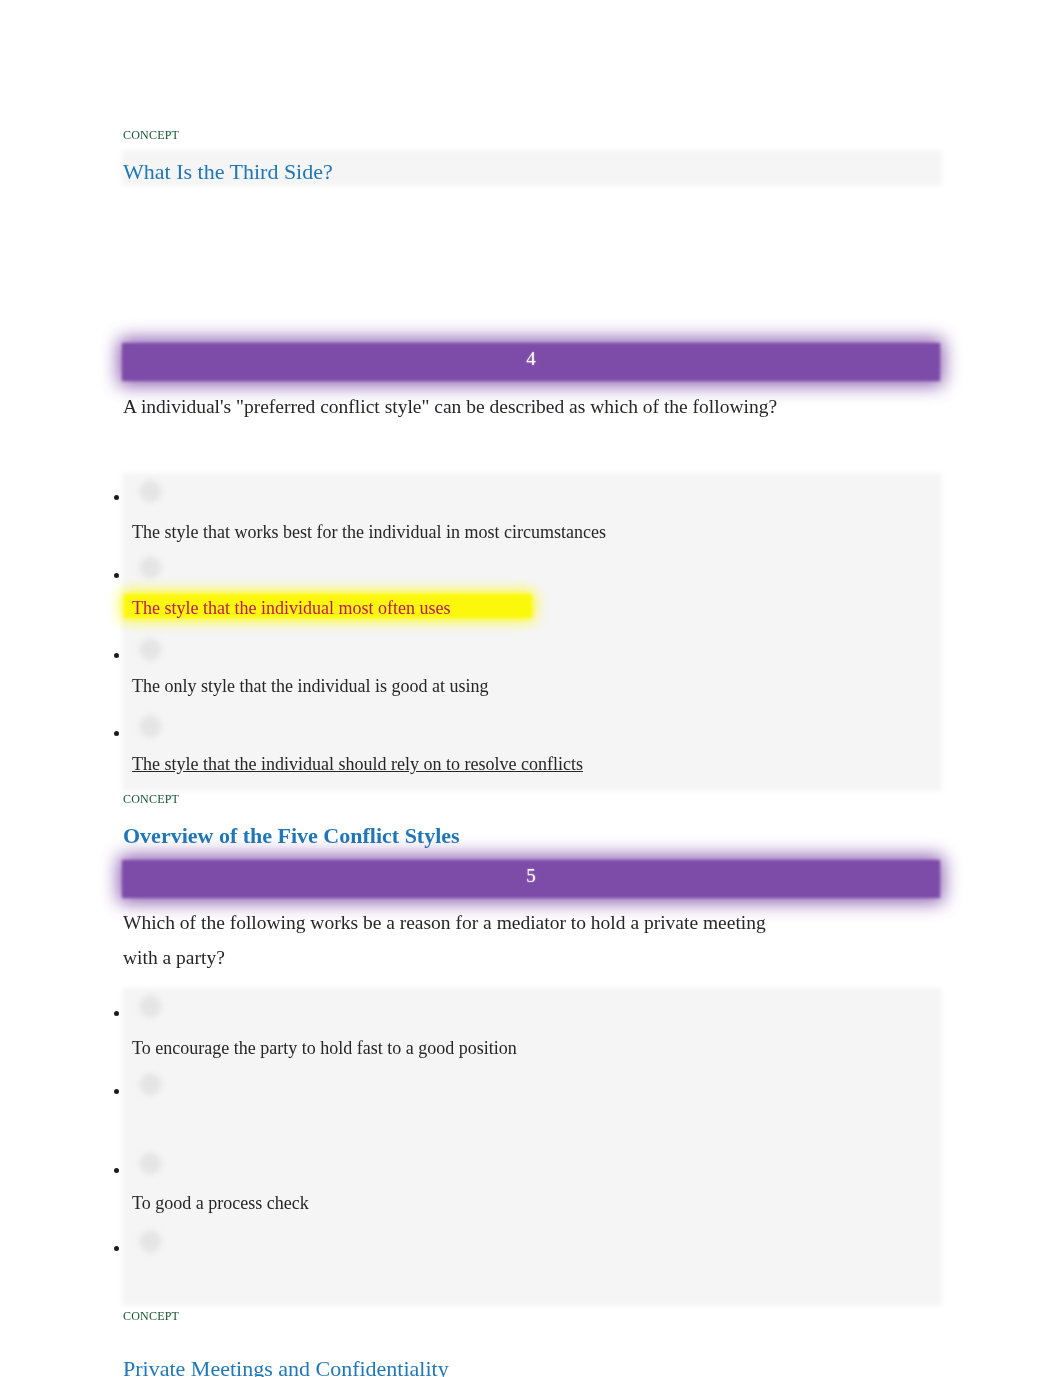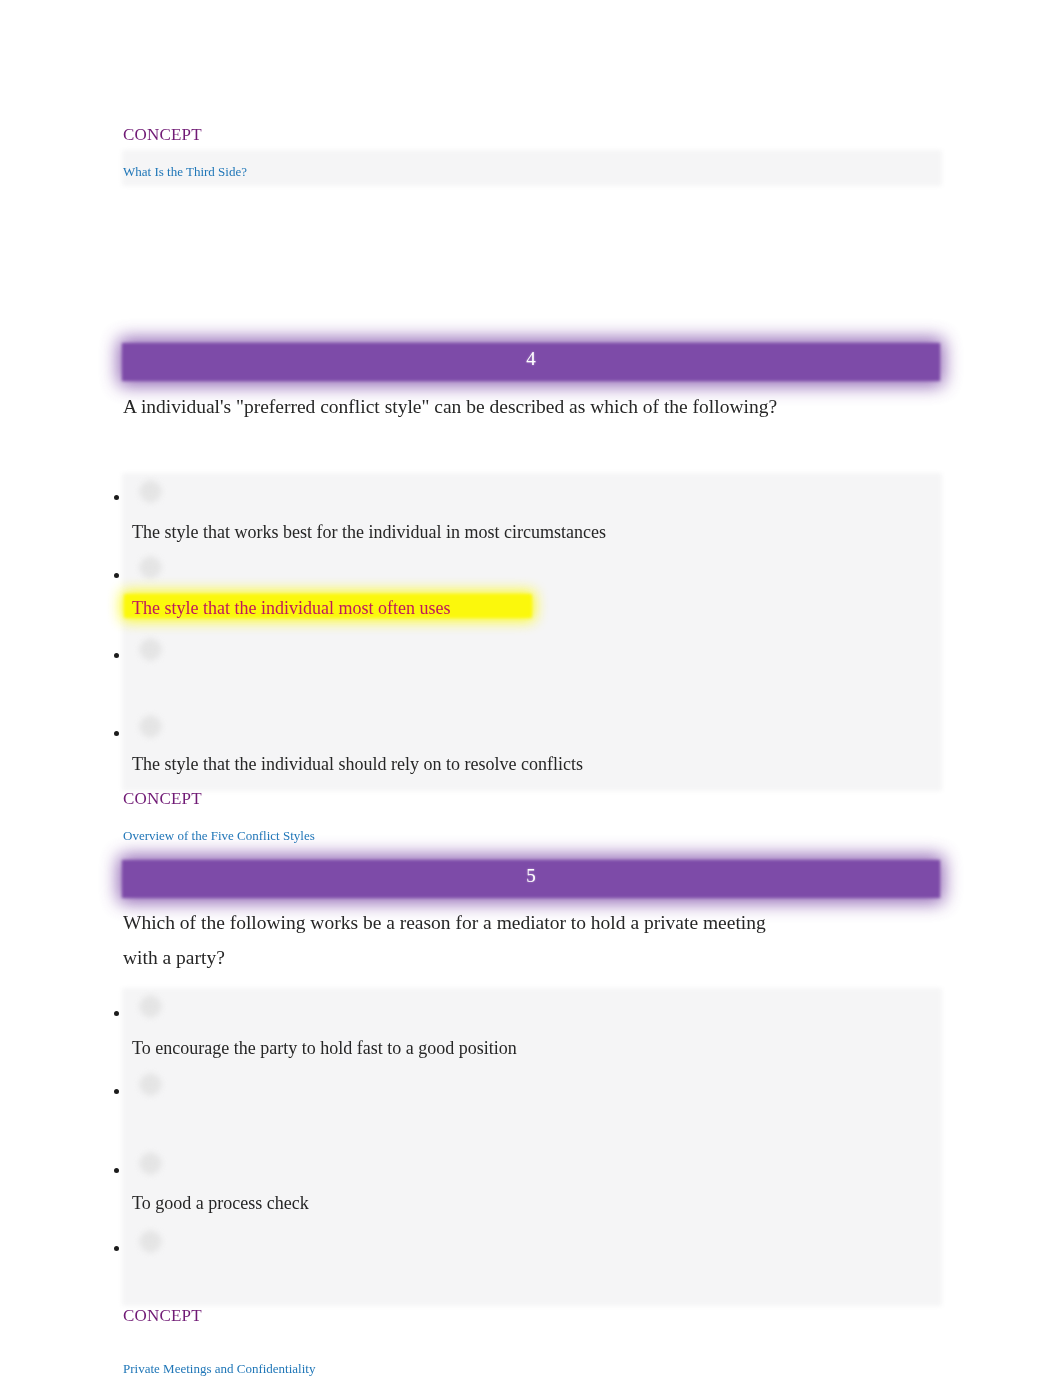--- a/index.html
+++ b/index.html
@@ -22,30 +22,30 @@
     left: 0;
     top: 0;
     width: 1062px;
     height: 1377px;
   }
 
   
   .concept-label {
     position: absolute;
     left: 123px;
-    font-size: 17px;
+    font-size: 12px;
     line-height: 22px;
-    color: #701a75;
+    color: #14532d;
     letter-spacing: 0.2px;
     white-space: nowrap;
   }
   .concept-link {
     position: absolute;
     left: 123px;
-    font-size: 13px;
+    font-size: 22px;
     line-height: 24px;
     color: #2077b8;
     white-space: nowrap;
   }
 
   
   .panel {
     position: absolute;
     background: #f5f5f6;
     filter: blur(2.2px);
@@ -182,27 +182,28 @@
   <div class="opt-text" style="top:519px;">The style that works best for the individual in most circumstances</div>
 
   <div class="opt-bullet" style="top:573px;"></div>
   <div class="opt-radio" style="top:557px;"></div>
   <div class="hl-glow" style="left:121px; top:591px; width:414px; height:30px;"></div>
   <div class="hl-core" style="left:124px; top:594px; width:408px; height:24px;"></div>
   <div class="opt-text highlighted" style="top:595px;">The style that the individual most often uses</div>
 
   <div class="opt-bullet" style="top:653px;"></div>
   <div class="opt-radio" style="top:639px;"></div>
+  <div class="opt-text" style="top:673px;">The only style that the individual is good at using</div>
 
   <div class="opt-bullet" style="top:731px;"></div>
   <div class="opt-radio" style="top:716px;"></div>
-  <div class="opt-text" style="top:751px;">The style that the individual should rely on to resolve conflicts</div>
+  <div class="opt-text" style="top:751px;text-decoration:underline;">The style that the individual should rely on to resolve conflicts</div>
 
   <div class="concept-label" style="top:788px;">CONCEPT</div>
-  <div class="concept-link" style="top:824px;">Overview of the Five Conflict Styles</div>
+  <div class="concept-link" style="top:824px;font-weight:bold;">Overview of the Five Conflict Styles</div>
 
   <div class="qbar-wrap" style="top:860px;">
     <div class="qbar-glow"></div>
     <div class="qbar"></div>
     <div class="qbar-num">5</div>
   </div>
 
   <div class="qtext" style="top:905px;">Which of the following works be a reason for a mediator to hold a private meeting with a party?</div>
 
   <div class="panel" style="left:122px; top:988px; width:820px; height:318px;"></div>

